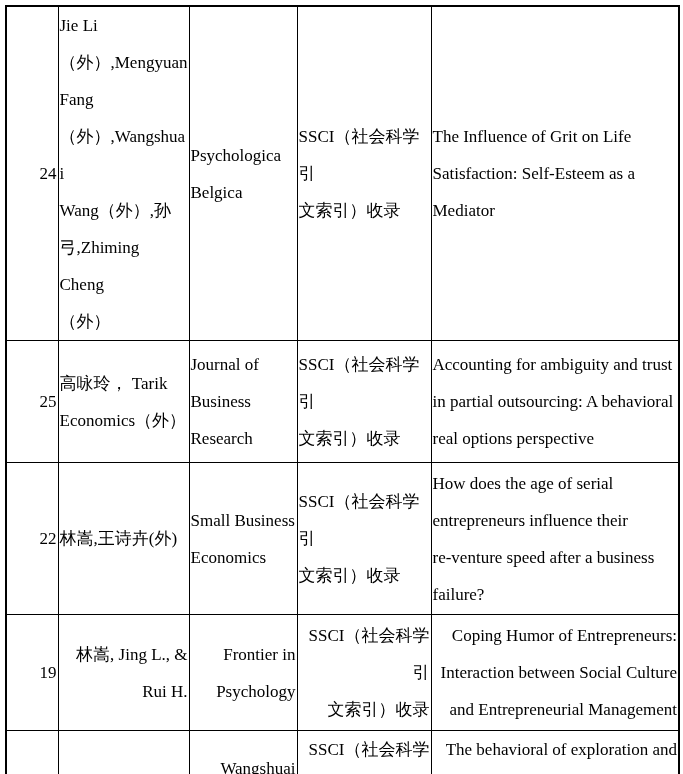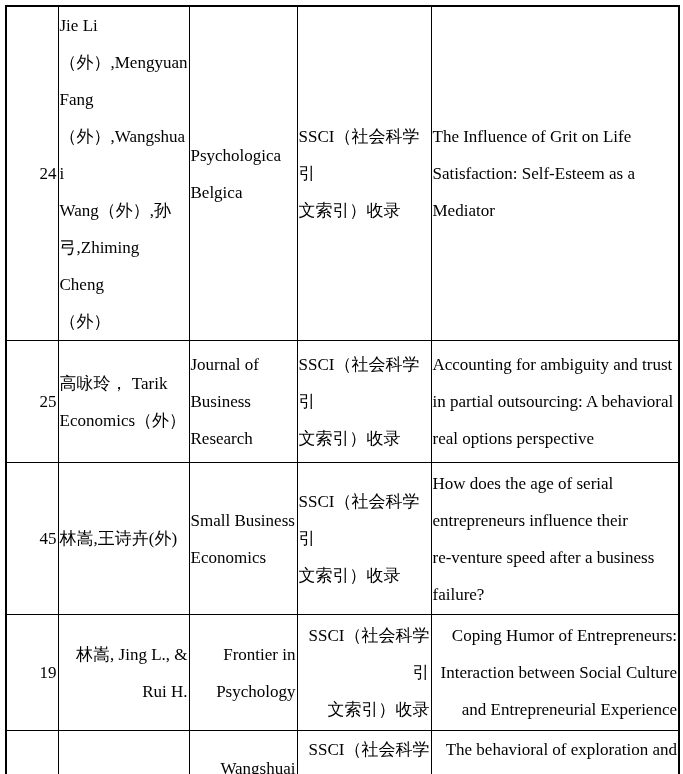--- a/index.html
+++ b/index.html
@@ -83,42 +83,42 @@
       <td class="al">Journal of
 Business
 Research</td>
       <td class="al">SSCI（社会科学引
 文索引）收录</td>
       <td class="al">Accounting for ambiguity and trust
 in partial outsourcing: A behavioral
 real options perspective</td>
     </tr>
     <tr class="r2">
-      <td class="ac">45</td>
+      <td class="ac">22</td>
       <td class="al">林嵩,王诗卉(外)</td>
       <td class="al">Small Business
 Economics</td>
       <td class="al">SSCI（社会科学引
 文索引）收录</td>
       <td class="al">How does the age of serial
 entrepreneurs influence their
 re-venture speed after a business
 failure?</td>
     </tr>
     <tr class="r3">
       <td class="ac">19</td>
       <td class="ac">林嵩, Jing L., &amp;
 Rui H.</td>
       <td class="ac">Frontier in
 Psychology</td>
       <td class="ac">SSCI（社会科学引
 文索引）收录</td>
       <td class="ac">Coping Humor of Entrepreneurs:
 Interaction between Social Culture
-and Entrepreneurial Experience</td>
+and Entrepreneurial Management</td>
     </tr>
     <tr class="r4">
       <td class="ac">39</td>
       <td class="al">林嵩, &amp; Steven S,</td>
       <td class="ac">Wangshuai
 Decision</td>
       <td class="ac">SSCI（社会科学引
 文索引）收录</td>
       <td class="ac">The behavioral of exploration and
 exploitation on born globals’ speed

